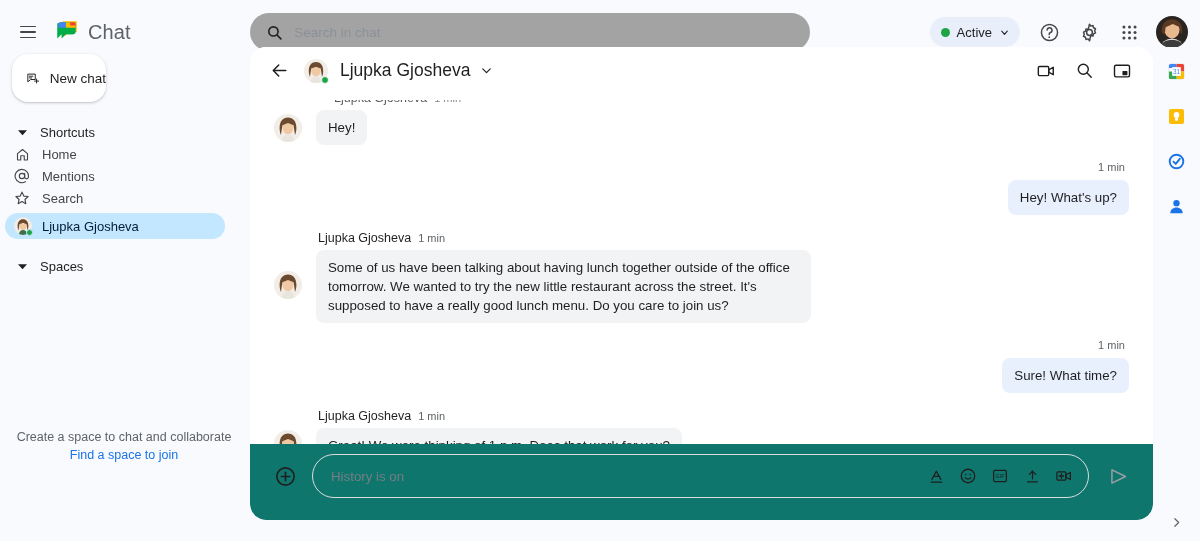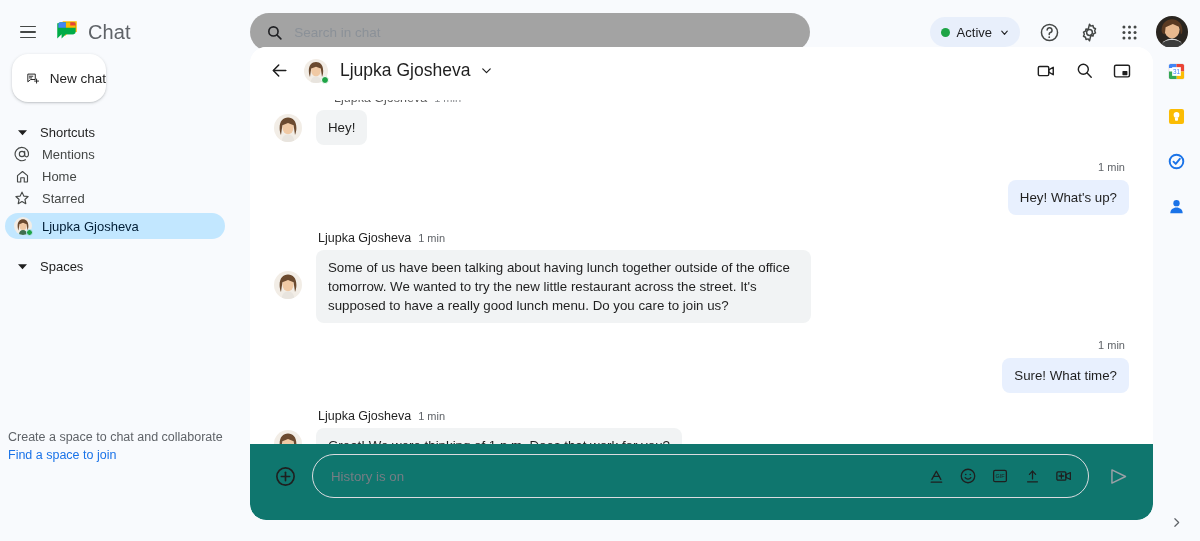--- a/index.html
+++ b/index.html
@@ -125,20 +125,21 @@
   .dm-avatar .pres {
     position: absolute; right: -1px; bottom: -1px;
     width: 7px; height: 7px; border-radius: 50%;
     background: #1ea446; border: 1.2px solid #c2e7ff;
   }
 
   .spaces-gap { margin-top: 16px; }
 
   .sidebar-footer {
     position: absolute; left: 8px; right: 0; bottom: 77px;
+    text-align: center;
   }
   .footer-text { font-size: 12.5px; color: #5f6368; line-height: 18px; }
   .footer-link { font-size: 12.5px; color: #1a73e8; line-height: 18px; cursor: pointer; display: block; }
 
   
   .main-wrap { flex: 1 1 auto; display: flex; flex-direction: column; min-width: 0; padding: 0 0 21px 10px; }
   .chat-panel {
     flex: 1 1 auto;
     background: #ffffff;
     border-radius: 16px 16px 16px 16px;
@@ -373,44 +374,44 @@
           <span class="caret">
             <svg width="9" height="9" viewBox="0 0 10 10" fill="#1f1f1f">
                 <polygon points="0,2.5 10,2.5 5,8"></polygon>
               </svg>
           </span>
           <span class="section-title">Shortcuts</span>
         </div>
 
         <div class="nav-item">
           <span class="nav-icon">
+            <svg width="15" height="15" viewBox="0 0 24 24" fill="none" stroke="#444746" stroke-width="1.8">
+              <path d="M4 10.5L12 4l8 6.5V20a.8.8 0 0 1-.8.8h-4.4V14h-5.6v6.8H4.8A.8.8 0 0 1 4 20z" stroke-linejoin="round"></path>
+            </svg>
+          </span>
+          <span class="nav-label">Home</span>
+        </div>
+
+        <div class="nav-item">
+          <span class="nav-icon">
             <svg width="16" height="16" viewBox="0 0 24 24" fill="none" stroke="#444746" stroke-width="1.7">
               <circle cx="12" cy="12" r="4"></circle>
               <path d="M16 8v5.5a2.8 2.8 0 0 0 5.3 1.2A10 10 0 1 0 17 20.5" stroke-linecap="round"></path>
             </svg>
           </span>
           <span class="nav-label">Mentions</span>
-        </div>
-
-        <div class="nav-item">
-          <span class="nav-icon">
-            <svg width="15" height="15" viewBox="0 0 24 24" fill="none" stroke="#444746" stroke-width="1.8">
-              <path d="M4 10.5L12 4l8 6.5V20a.8.8 0 0 1-.8.8h-4.4V14h-5.6v6.8H4.8A.8.8 0 0 1 4 20z" stroke-linejoin="round"></path>
-            </svg>
-          </span>
-          <span class="nav-label">Home</span>
         </div>
 
         <div class="nav-item">
           <span class="nav-icon">
             <svg width="16" height="16" viewBox="0 0 24 24" fill="none" stroke="#444746" stroke-width="1.7">
               <polygon points="12,3.2 14.7,9.1 21.2,9.8 16.4,14.2 17.7,20.6 12,17.3 6.3,20.6 7.6,14.2 2.8,9.8 9.3,9.1" stroke-linejoin="round"></polygon>
             </svg>
           </span>
-          <span class="nav-label">Starred</span>
+          <span class="nav-label">Search</span>
         </div>
 
 
         <div class="dm-item active" style="margin-top:4px">
           <span class="dm-avatar">
             <svg width="18" height="18" viewBox="0 0 40 40">
               <defs>
                   <clipPath id="dm1">
                     <circle cx="20" cy="20" r="20"></circle>
                   </clipPath>

